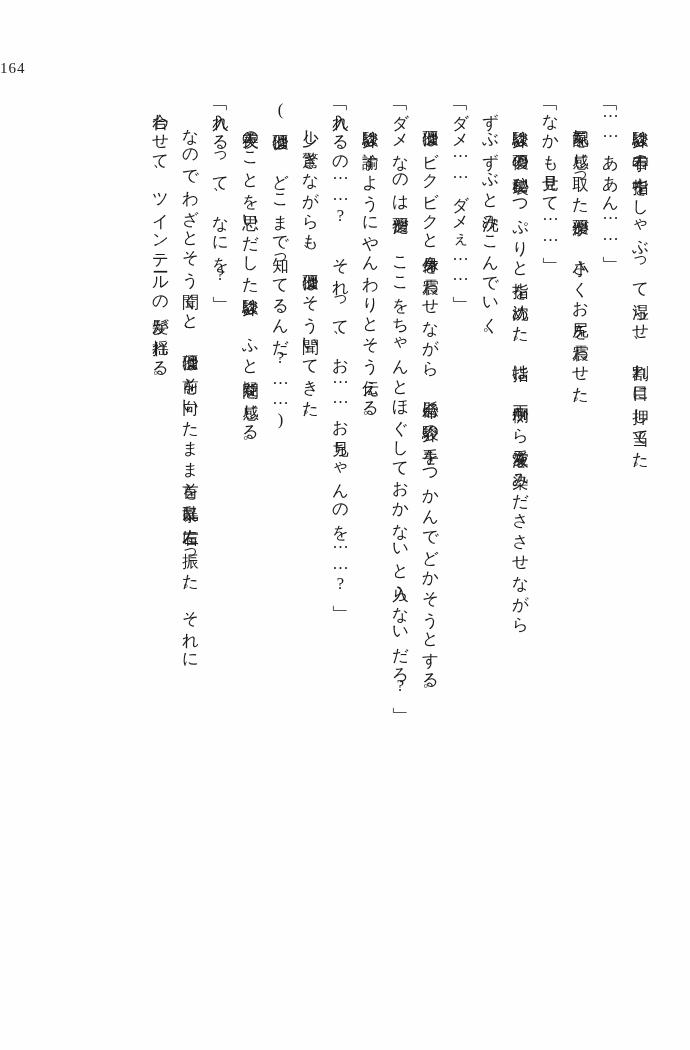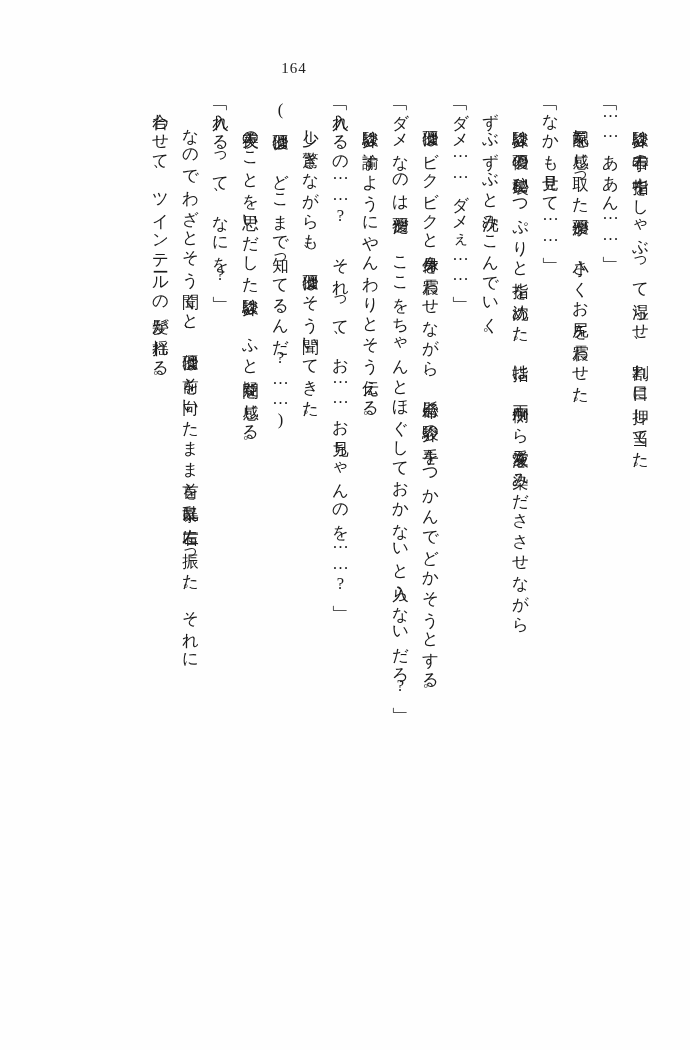--- a/index.html
+++ b/index.html
@@ -21,21 +21,20 @@
     top: 0;
     width: 690px;
     height: 1050px;
     background: #fefefe;
   }
   #page-number {
     position: absolute;
     top: 60px;
     left: 0;
     width: 588px;
-    text-align: center;
     font-size: 15px;
     letter-spacing: 1px;
     color: #222;
     font-family: "Liberation Serif", "DejaVu Serif", serif;
   }
   #text-body {
     position: absolute;
     top: 100px;
     left: 42px;
     width: 606px;

